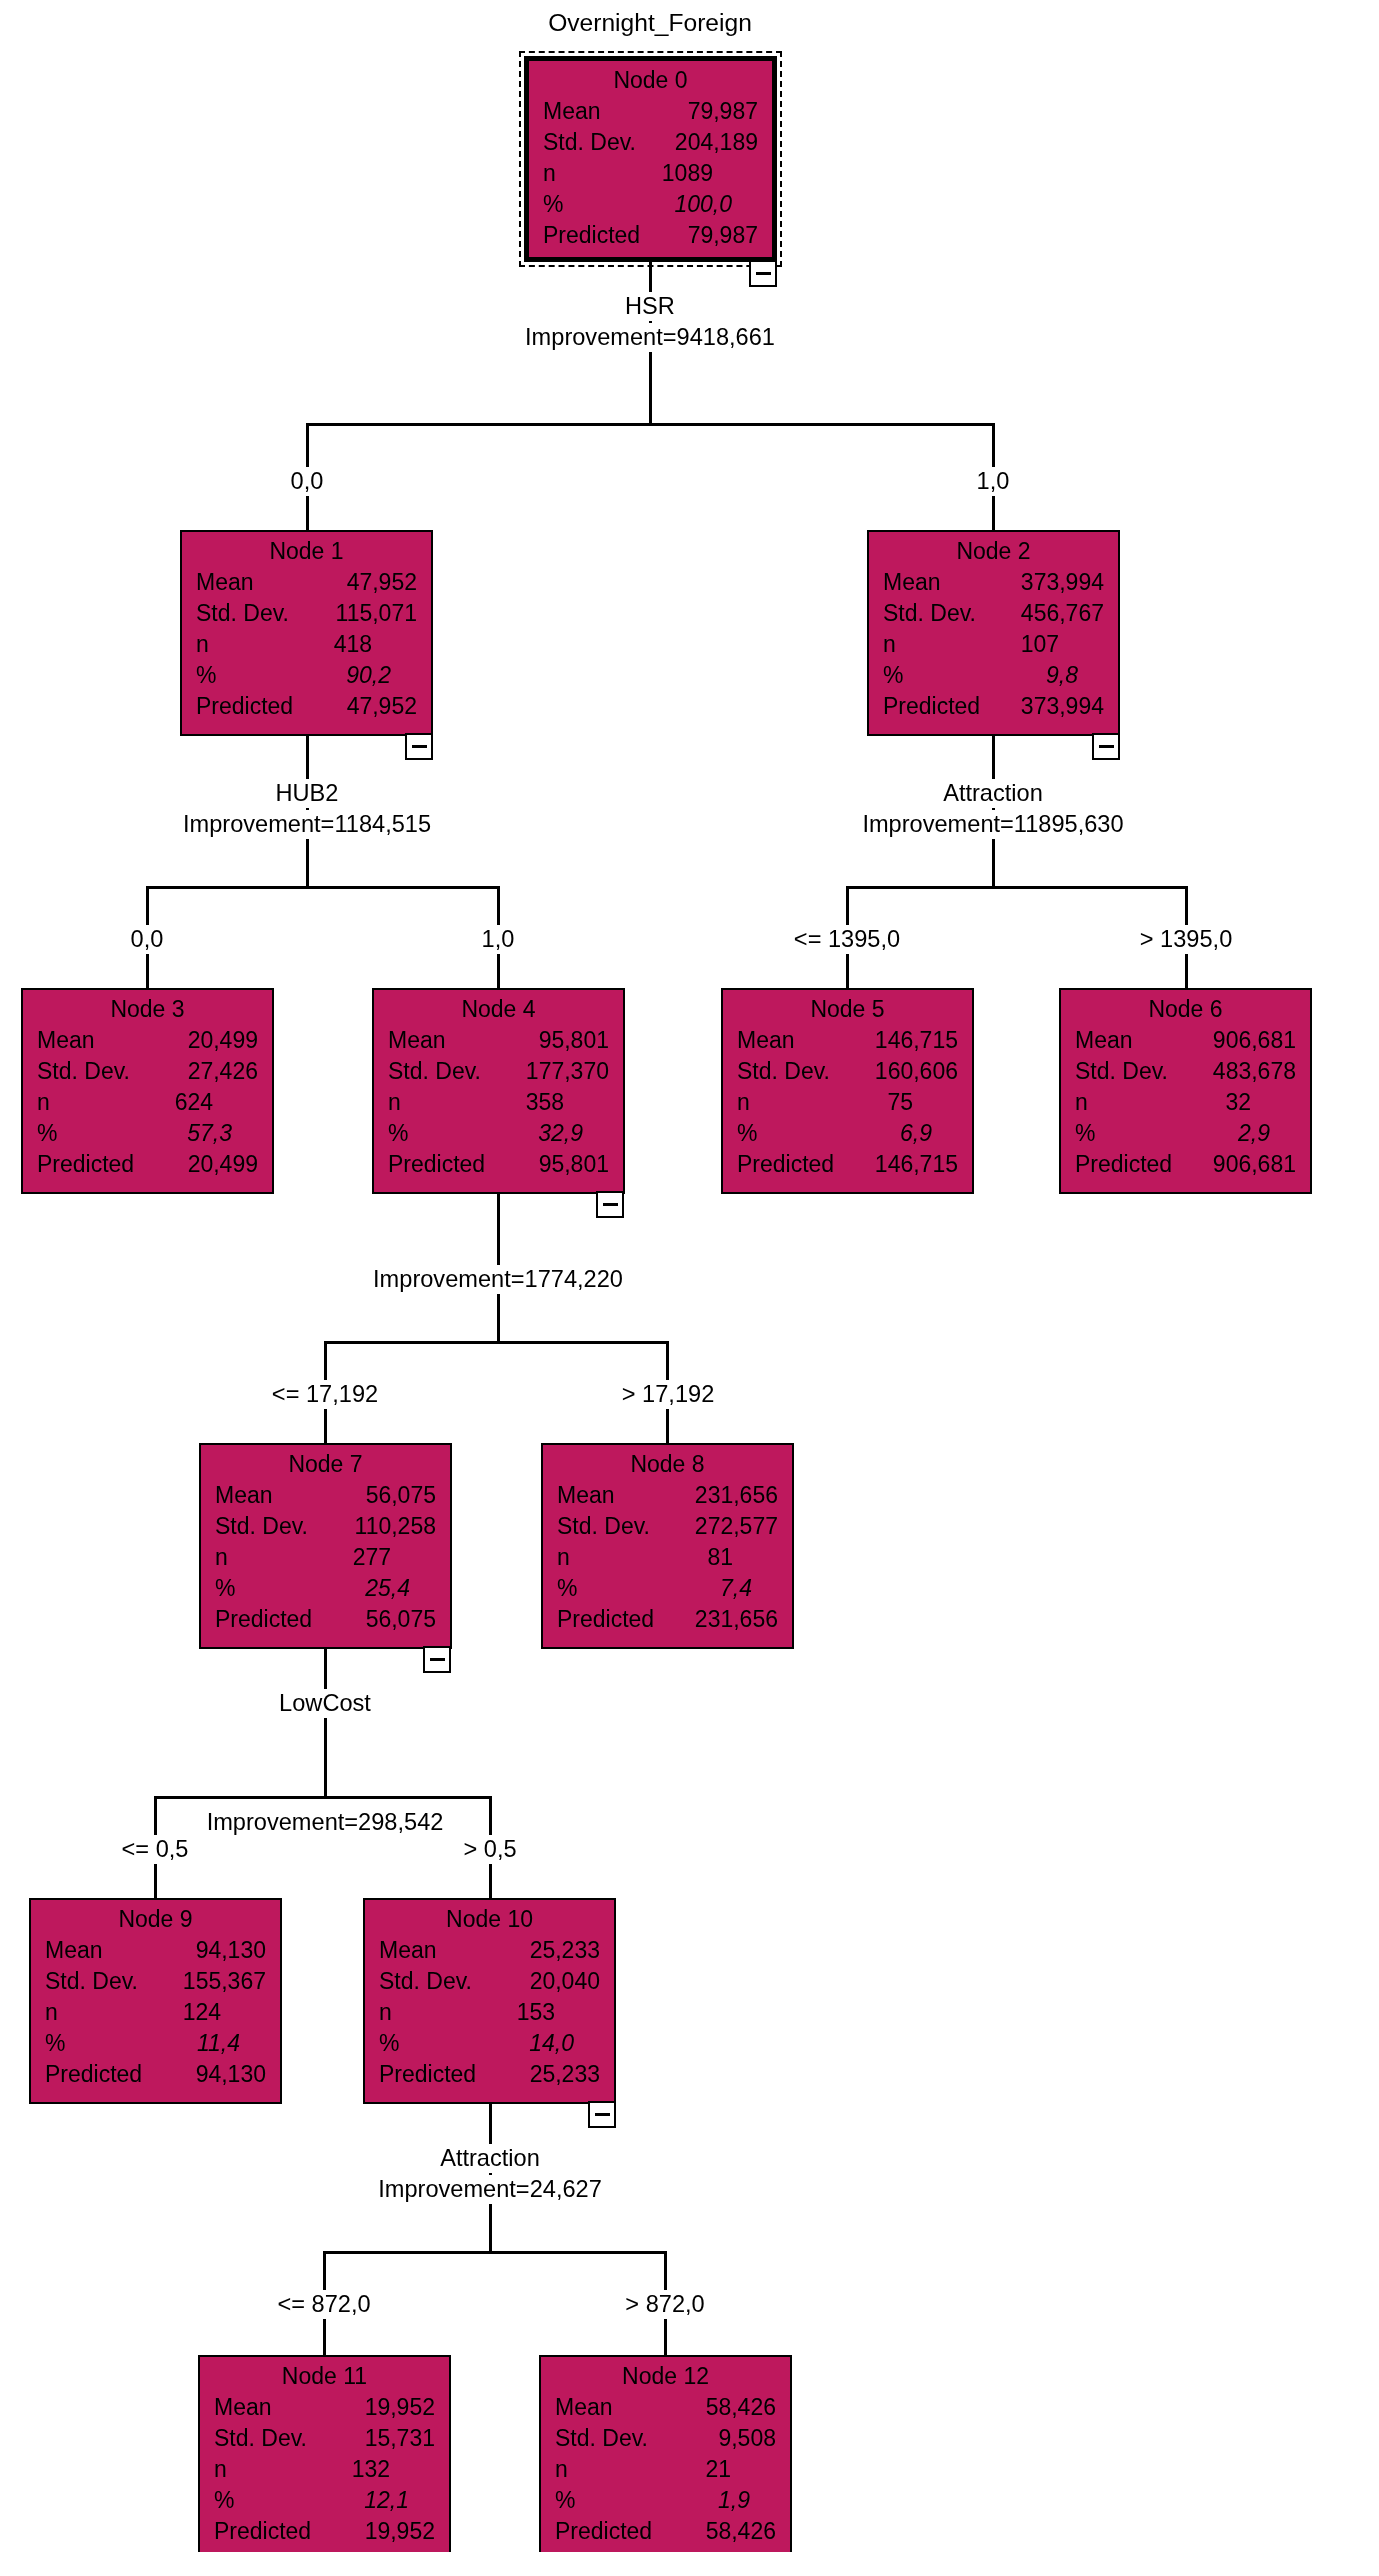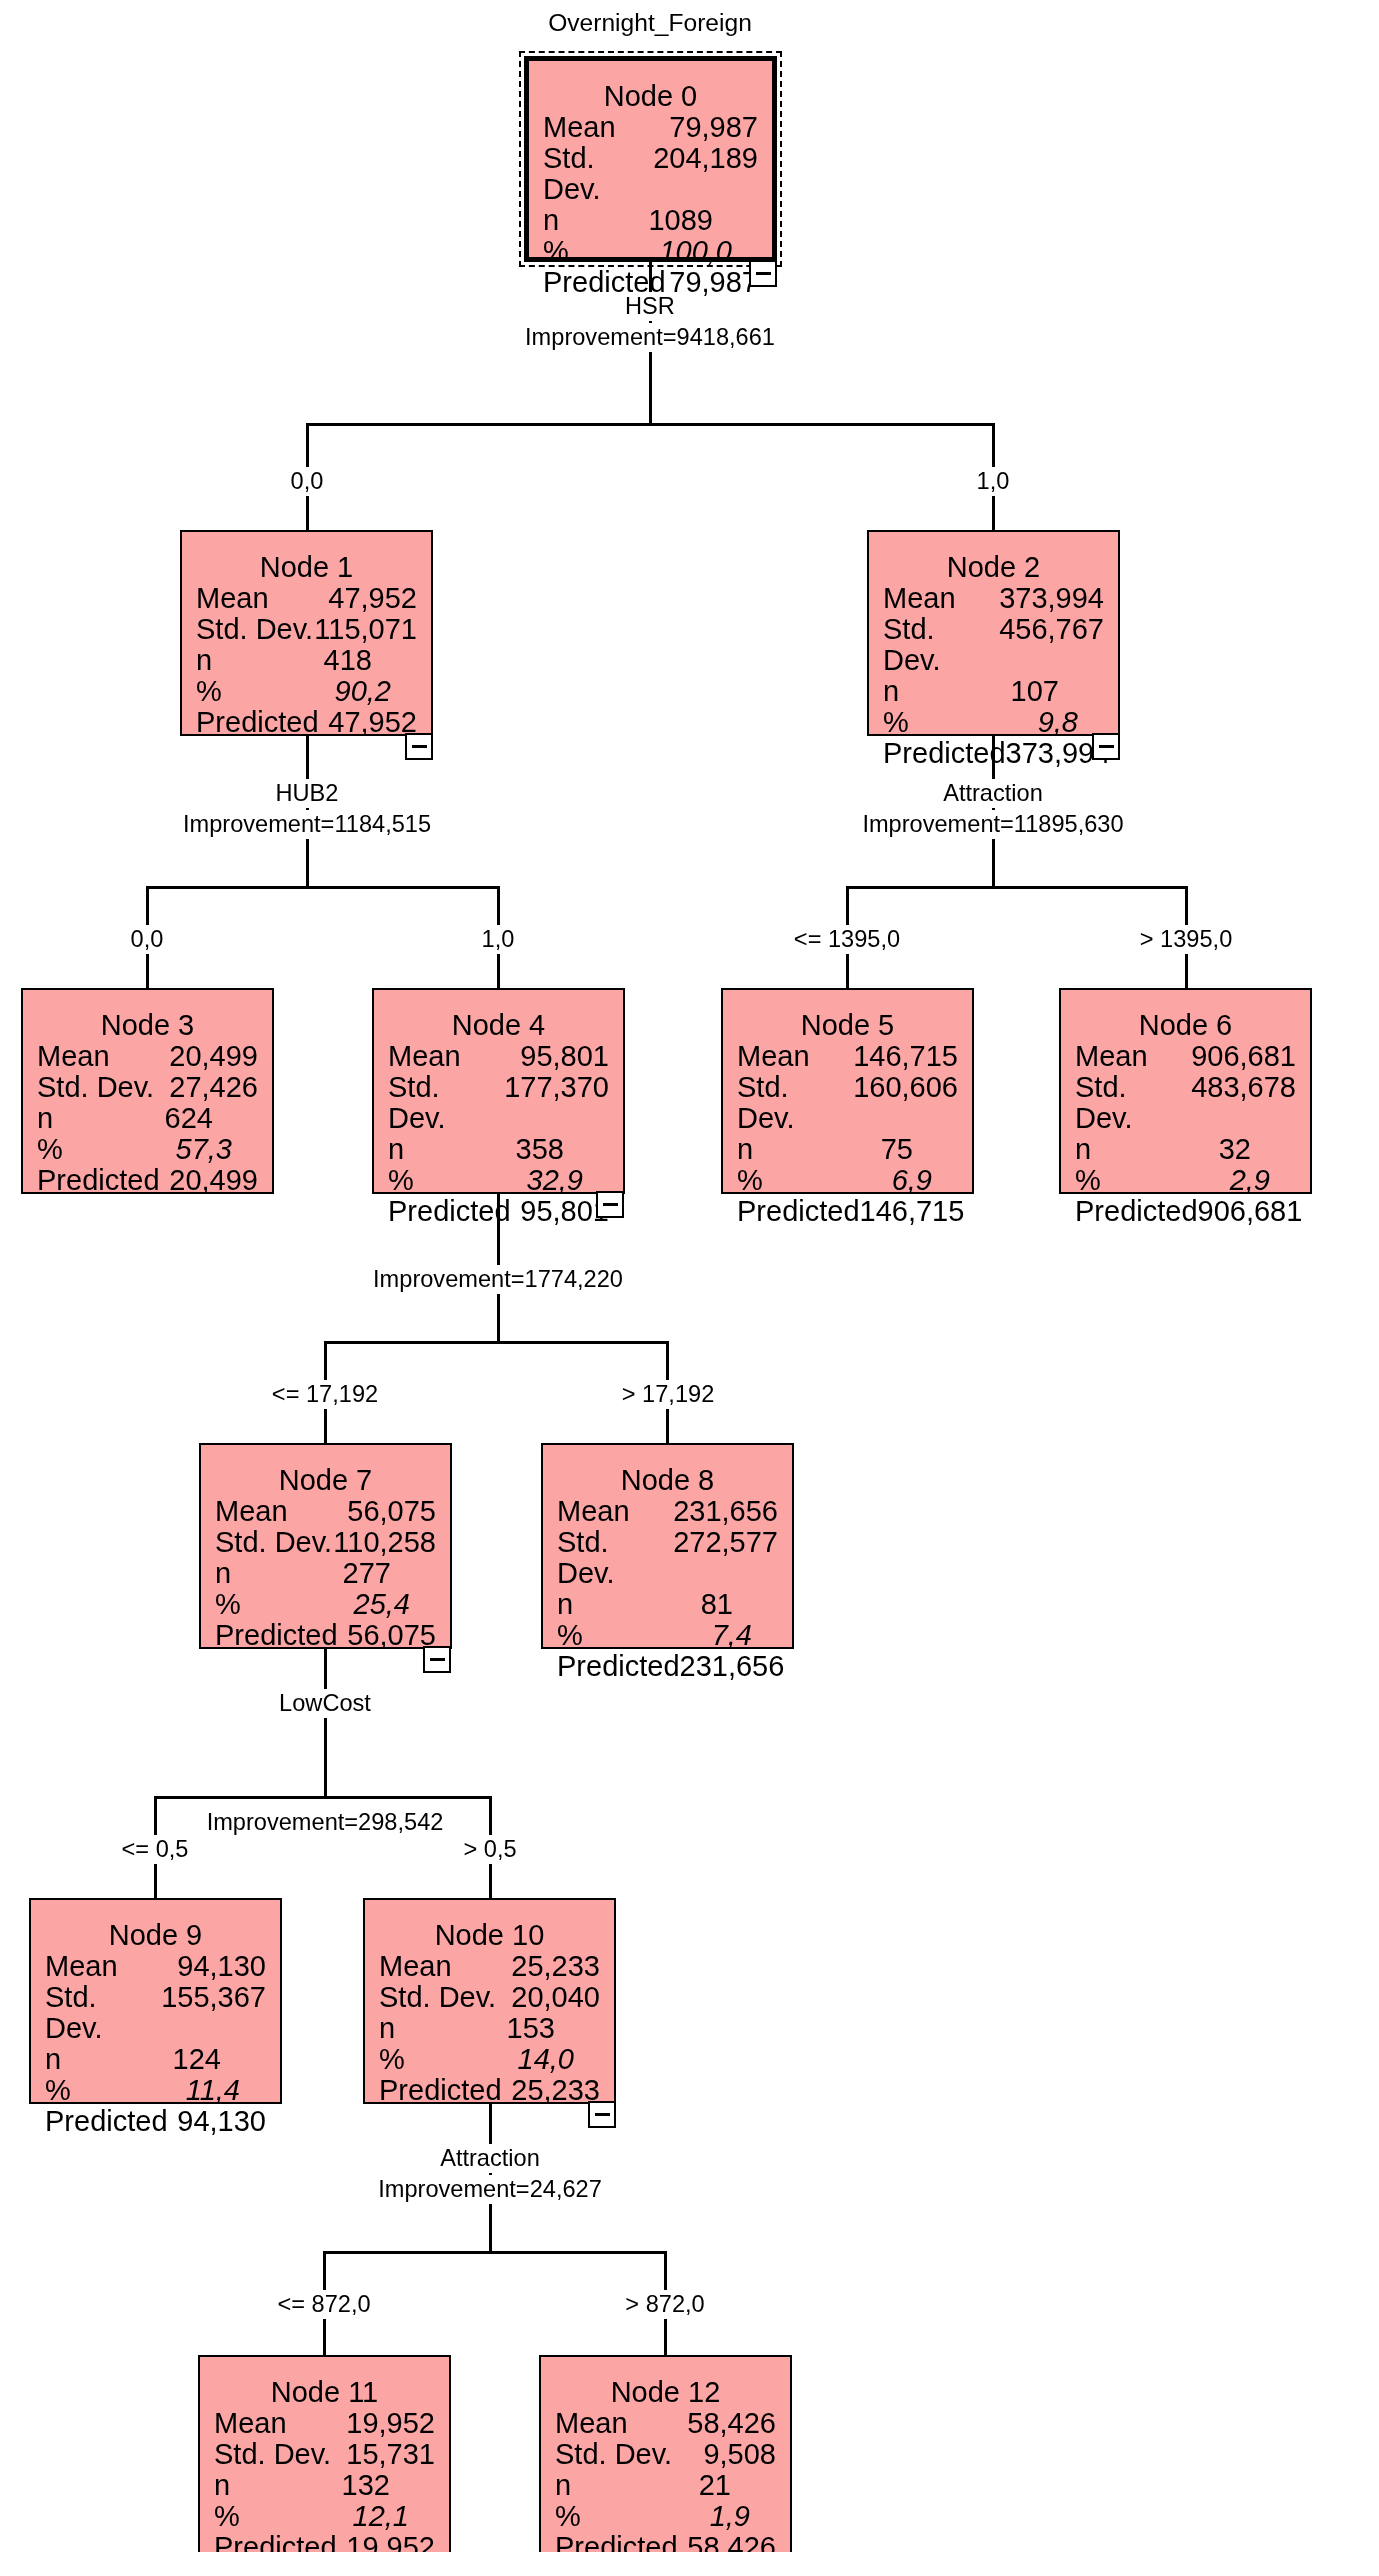--- a/index.html
+++ b/index.html
@@ -12,22 +12,22 @@
   .hline { position:absolute; height:2.7px; background:#000; z-index:0; }
 
   .split-var, .split-imp, .branch-label {
     position:absolute; transform:translateX(-50%);
     background:#fff; padding:0 5.4px; font-size:23.6px; line-height:29px;
     white-space:nowrap; z-index:1; text-align:center;
   }
 
   .node {
     position:absolute; width:253px; height:206px; box-sizing:border-box;
-    background:#fca5a5; border:2.7px solid #000; padding:20px 14px;
-    font-size:29px; z-index:2;
+    background:#be185d; border:2.7px solid #000; padding:4px 14px;
+    font-size:23px; z-index:2;
   }
   .node.root { border-width:5.4px; outline:2.1px dashed #000; outline-offset:3.7px; }
   .node-title { text-align:center; line-height:31px; }
   .nrow { display:flex; justify-content:space-between; line-height:31px; }
   .nrow .key { text-align:left; }
   .nrow .val { text-align:right; }
   .nrow.r-n .val { padding-right:45px;text-align:right; }
   .nrow.r-pct .val { padding-right:26px;font-style:italic; }
 
   .collapse-btn {

